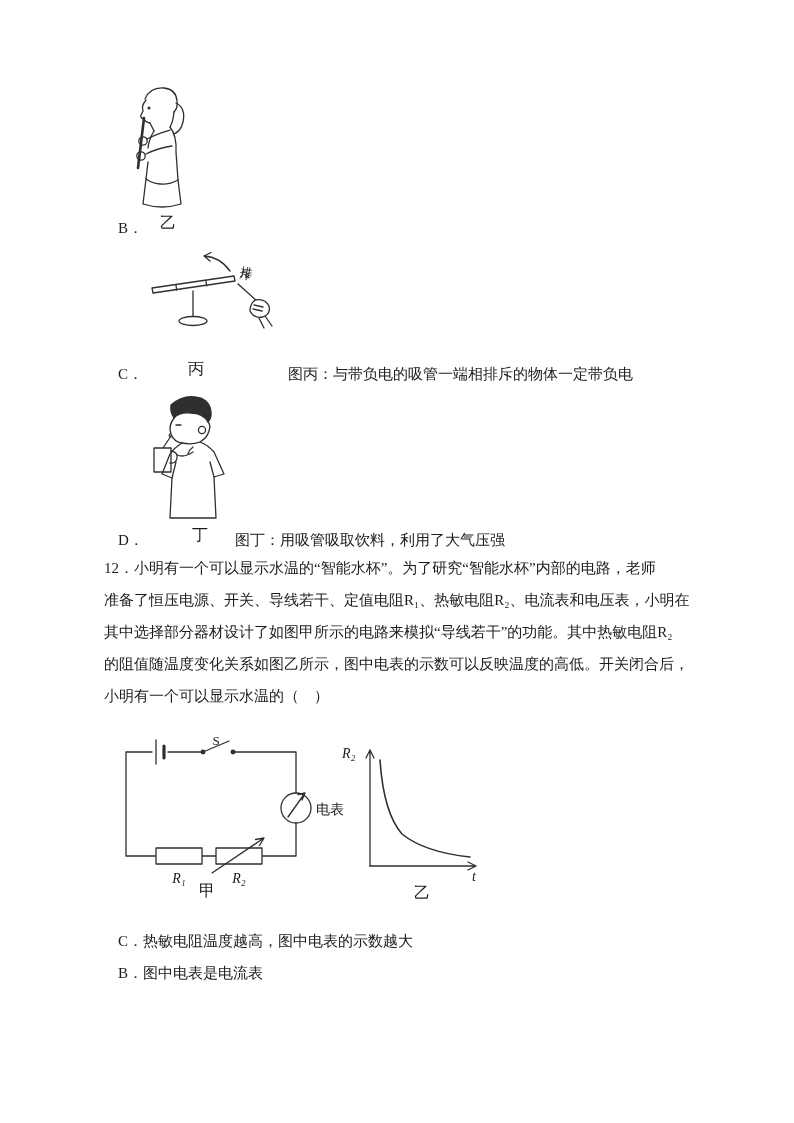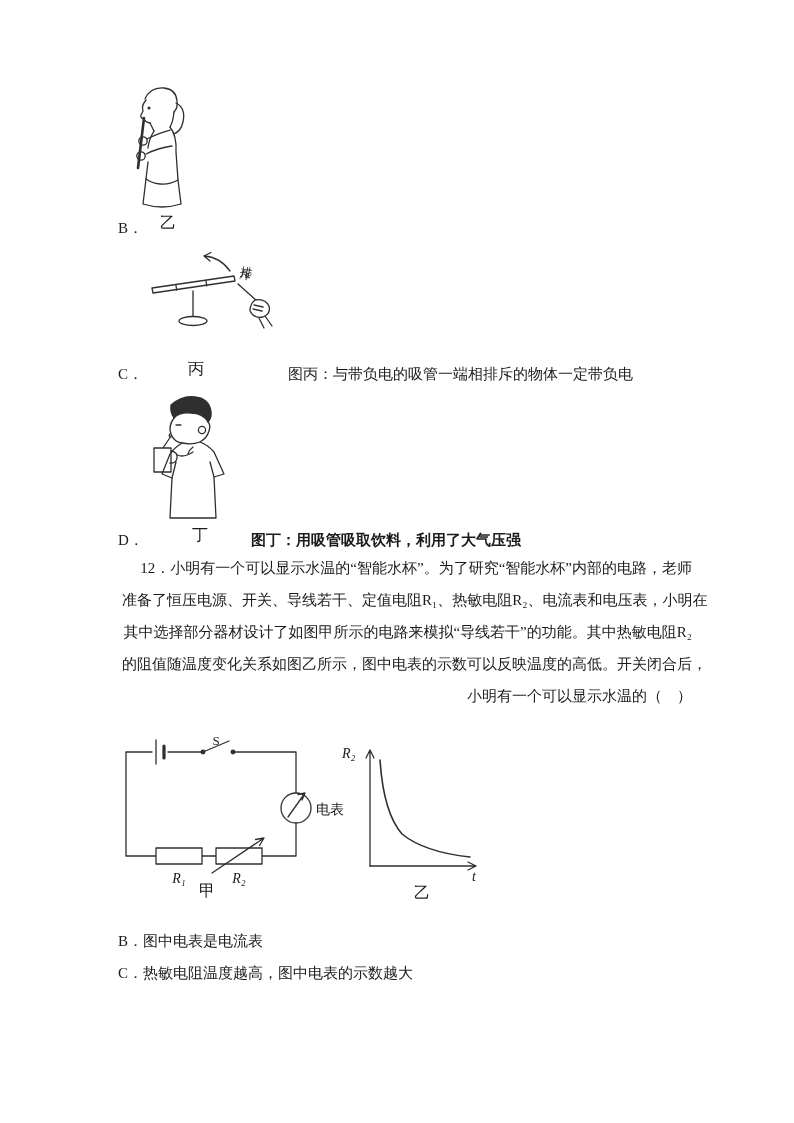--- a/index.html
+++ b/index.html
@@ -83,23 +83,23 @@
       <path d="M25 61 Q32 62 31 68 Q30 74 24 73"></path>
       <path d="M47 62 Q38 68 31 65"></path>
       <path d="M36 53 Q28 58 24 64 L16 84 L26 88 L24 128 L70 128 L68 87 L78 84 L68 62 Q62 55 54 52"></path>
       <path d="M26 88 L30 72 M68 87 L64 72"></path>
       <path d="M47 57 Q43 60 42 64"></path>
     </g>
   </svg>
 
   <span class="abs txt" style="left:118px; top:530px;">D．</span>
   <span class="abs caption" style="left:192px; top:526px;">丁</span>
-  <span class="abs txt" style="left:251px; top:530px;font-weight:bold;">图丁：用吸管吸取饮料，利用了大气压强</span>
+  <span class="abs txt" style="left:235px; top:530px;">图丁：用吸管吸取饮料，利用了大气压强</span>
 
-  <div class="abs" style="left:122px; top:552px; width:570px;text-align:right;">
+  <div class="abs" style="left:104px; top:552px; width:570px;">
     <div class="q12-line">12．小明有一个可以显示水温的“智能水杯”。为了研究“智能水杯”内部的电路，老师</div>
     <div class="q12-line">准备了恒压电源、开关、导线若干、定值电阻R₁、热敏电阻R₂、电流表和电压表，小明在</div>
     <div class="q12-line">其中选择部分器材设计了如图甲所示的电路来模拟“导线若干”的功能。其中热敏电阻R₂</div>
     <div class="q12-line">的阻值随温度变化关系如图乙所示，图中电表的示数可以反映温度的高低。开关闭合后，</div>
     <div class="q12-line">小明有一个可以显示水温的（　）</div>
   </div>
 
   <svg class="abs" style="left:112px; top:736px;" width="230" height="152" viewBox="0 0 230 152">
     <g class="sketch">
       <path d="M14 120 V16 H40 M56 16 H89 M123 16 H184 V57 M184 87 V120 H150 M104 120 H90 M44 120 H14"></path>
@@ -127,20 +127,20 @@
       <path d="M34 132 H140 M140 132 L132 128 M140 132 L132 136"></path>
       <path d="M44 26 C46 56 52 84 66 100 C82 113 106 120 134 123" stroke-width="1.6"></path>
     </g>
     <text x="6" y="24" class="rlabel">R₂</text>
     <text x="136" y="147" class="rlabel">t</text>
   </svg>
   <span class="abs caption" style="left:414px; top:884px;">乙</span>
 
   <div class="abs" style="left:118px; top:925px; width:570px;">
     <div class="optline">
-      <span>B．</span><span>图中电表是电流表</span>
+      <span>C．</span><span>热敏电阻温度越高，图中电表的示数越大</span>
     </div>
     <div class="optline">
-      <span>C．</span><span>热敏电阻温度越高，图中电表的示数越大</span>
+      <span>B．</span><span>图中电表是电流表</span>
     </div>
   </div>
 
 </div>
 
 </body></html>

